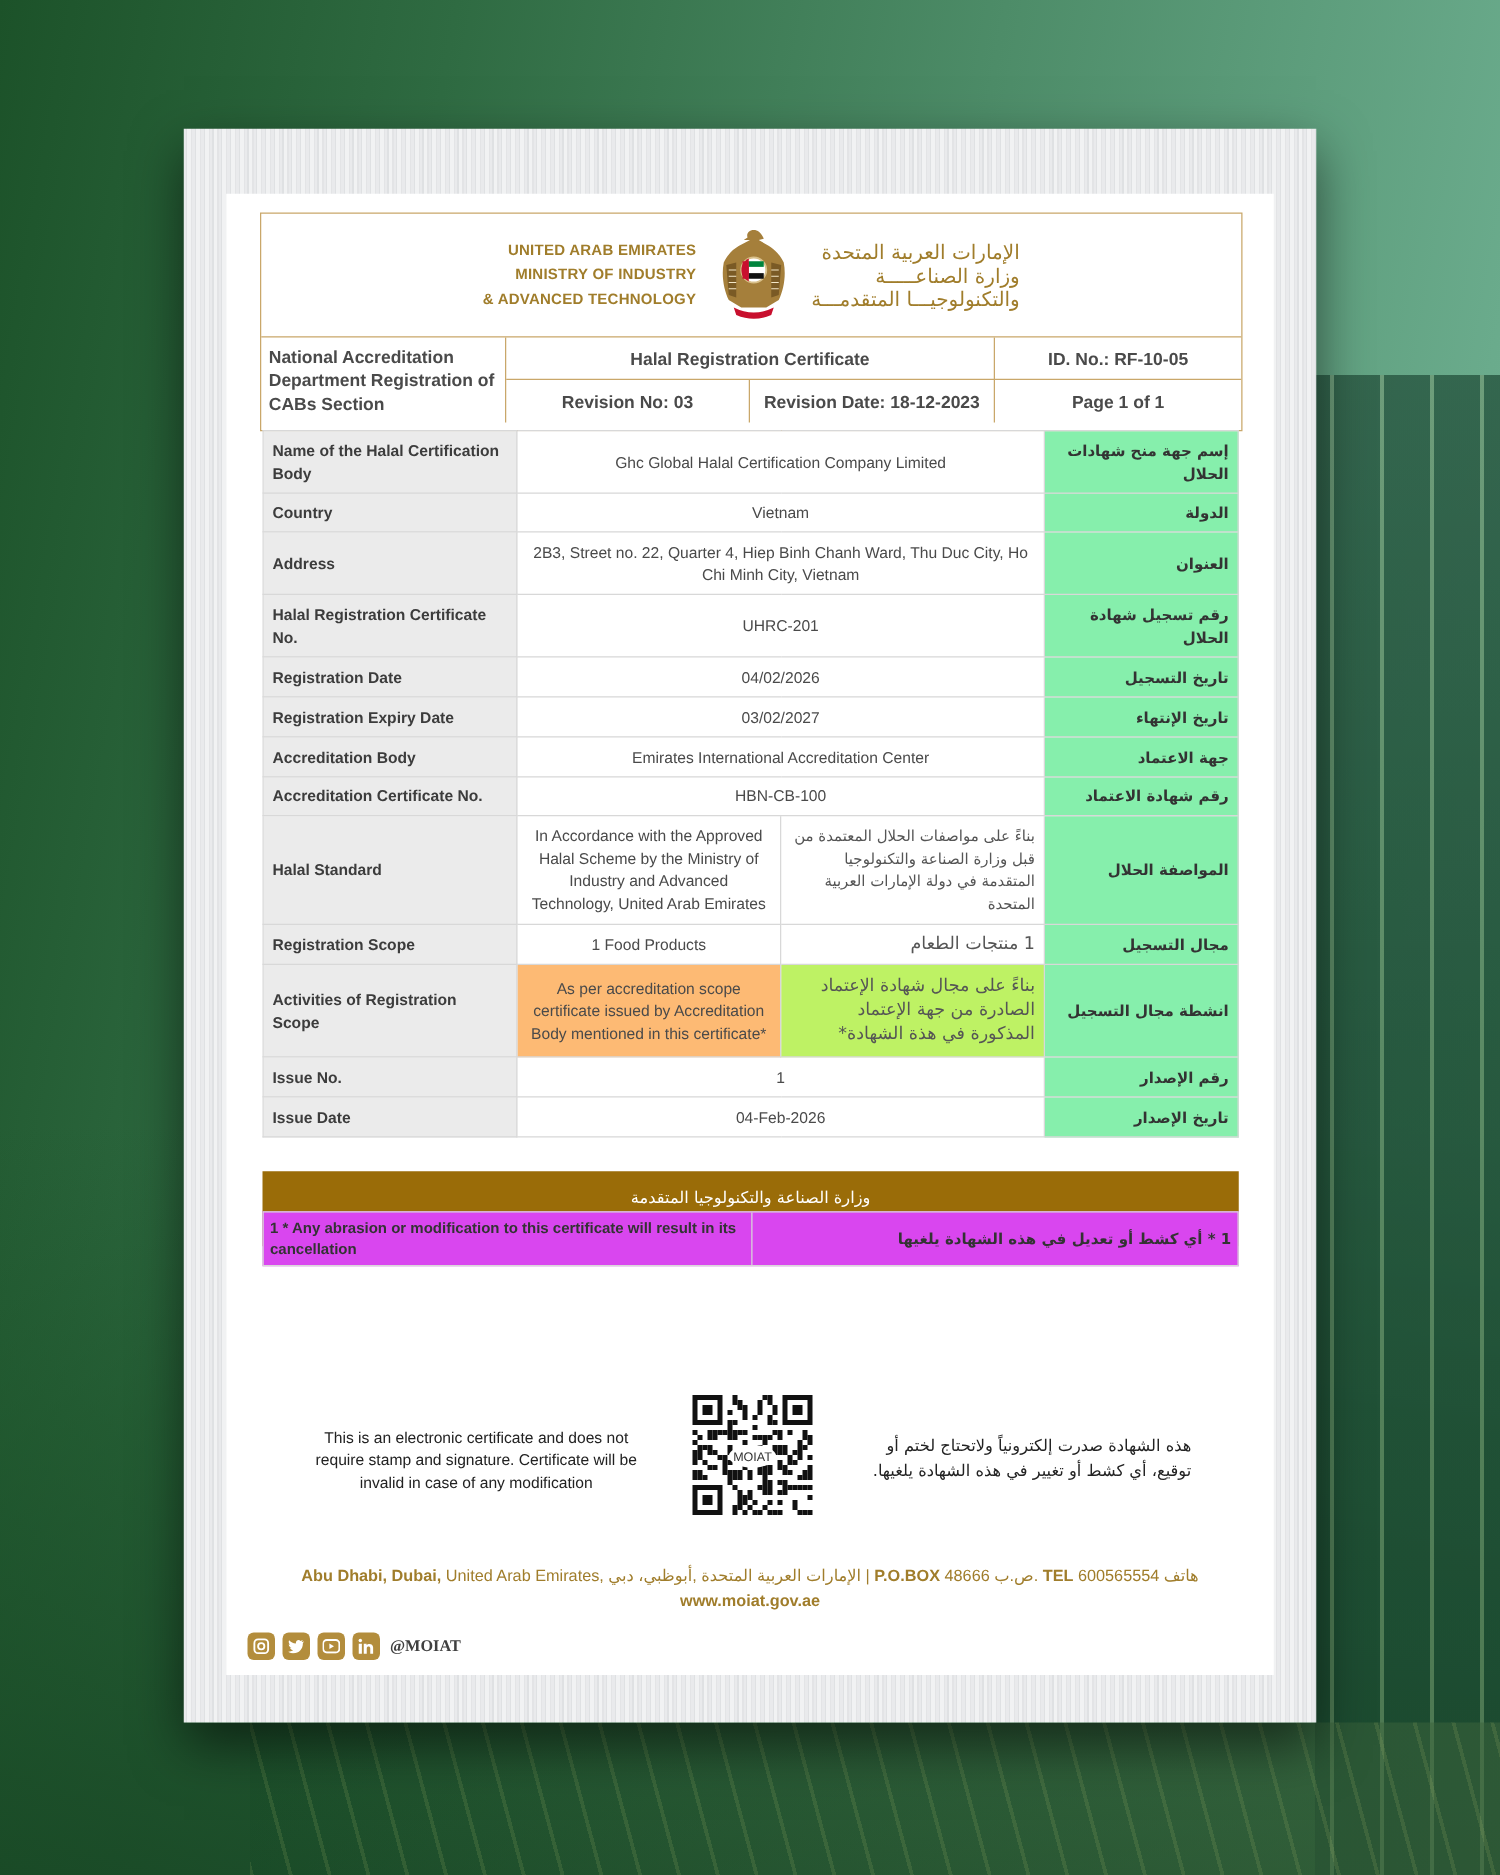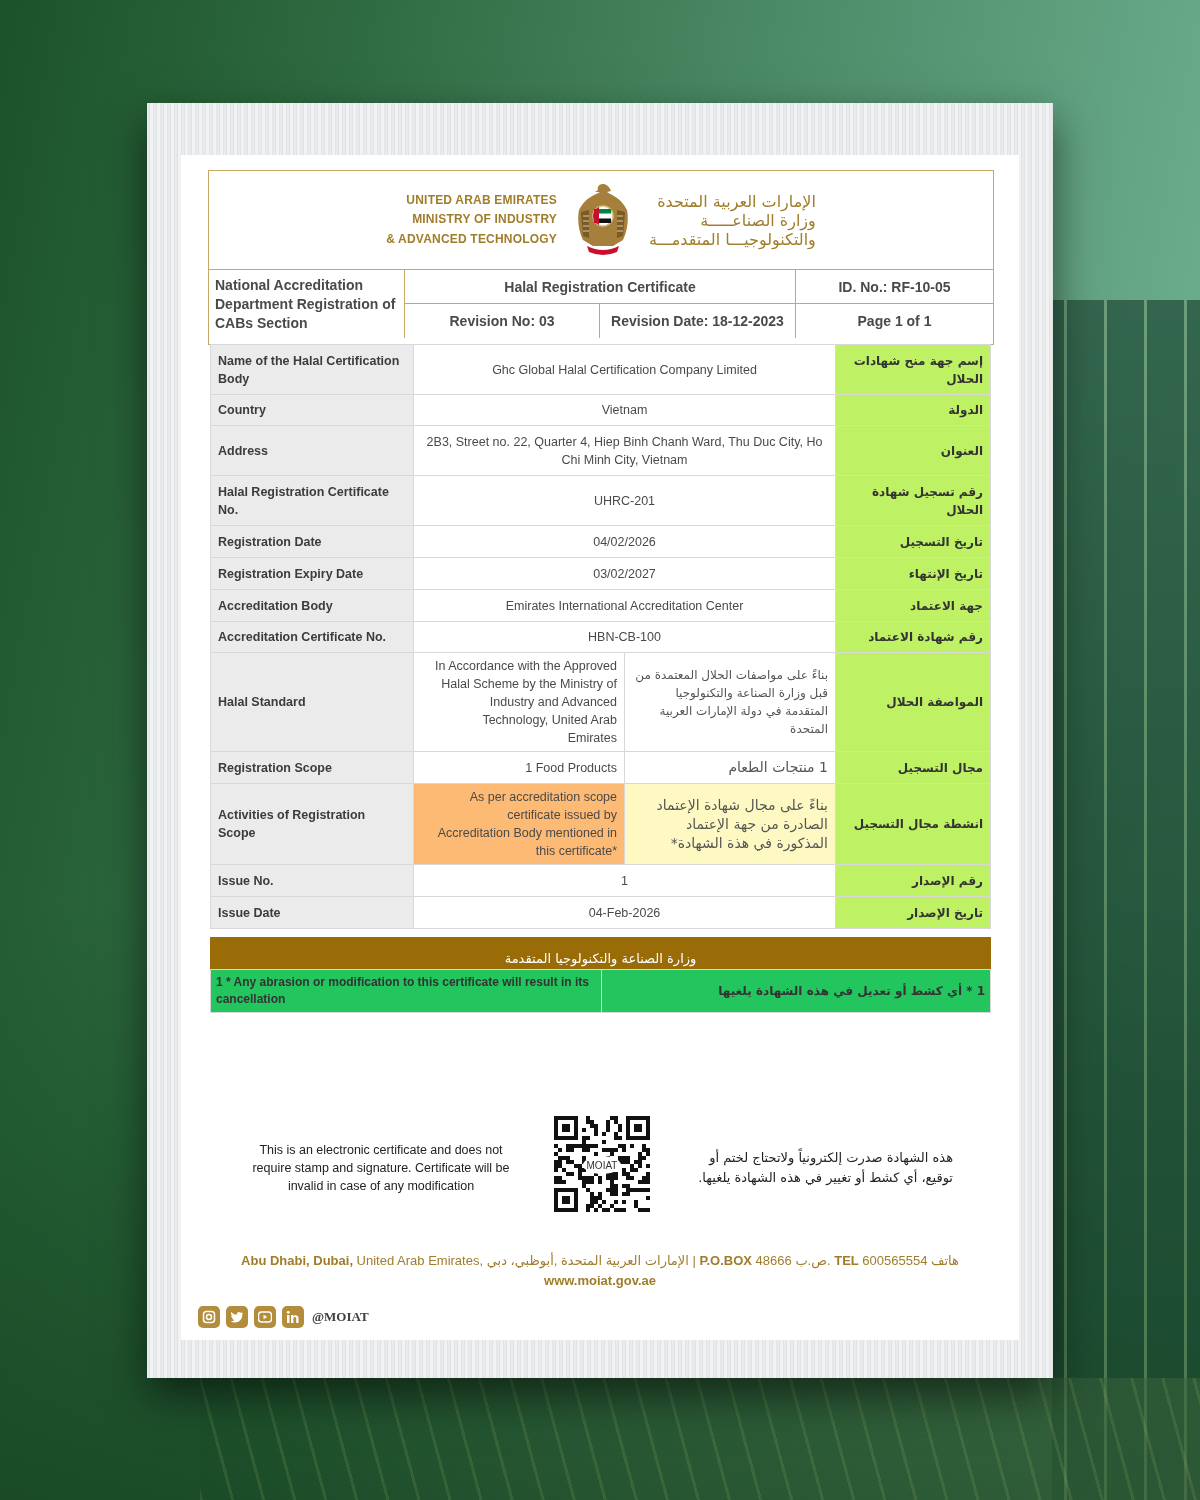--- a/index.html
+++ b/index.html
@@ -64,34 +64,34 @@
   .cell-page { grid-row: 2; grid-column: 4; justify-content: center; }
 
   
   .tbl {
     position: absolute; left: 29px; top: 189px; width: 781px;
     border-collapse: collapse; table-layout: fixed; font-size: 12.5px;
   }
   .tbl td { border: 1.5px solid #d8d8d8; padding: 4px 7px; line-height: 18px; }
   .tbl td.lab { background: #ebebeb; color: #3c3c3c; font-weight: bold; width: 203px; margin-top: 18px; }
   .tbl td.val { background: #ffffff; color: #4a4a4a; text-align: center; }
-  .tbl td.val.left { text-align: right; padding-left: 19px; }
+  .tbl td.val.left { text-align: center; }
   .tbl td.val.rtl { direction: rtl; text-align: right; font-family: "DejaVu Sans", sans-serif; font-size: 12px; color: #555; }
   .tbl td.val.rtl.big { font-size: 14px; line-height: 19px; }
-  .tbl td.ar { background: #bef264; color: #333; direction: rtl; text-align: right; width: 155px; font-family: "DejaVu Sans", sans-serif; font-size: 12px; font-weight: bold; }
+  .tbl td.ar { background: #86efac; color: #333; direction: rtl; text-align: right; width: 155px; font-family: "DejaVu Sans", sans-serif; font-size: 12px; font-weight: bold; }
   .band {
     position: absolute; left: 29px; top: 754px; width: 781px; height: 60px;
     background: #9a6c08; color: #ffffff; text-align: center; font-weight: bold;
     display: flex; flex-direction: column; justify-content: center; gap: 2px; font-size: 14px; margin-top: 28px;
   }
   .band .ar { direction: rtl; font-family: "DejaVu Sans", sans-serif; font-size: 13px; font-weight: normal; }
   .note {
     position: absolute; left: 29px; top: 814px; width: 781px; height: 44px;
     display: grid; grid-template-columns: 391px 1fr;
-    border: 1.5px solid #d8d8d8; background: #22c55e;
+    border: 1.5px solid #d8d8d8; background: #d946ef;
   }
   .note > div { display: flex; align-items: center; font-size: 12px; color: #333; padding: 3px 5px; line-height: 17px; }
   .note .en { font-weight: bold; border-right: 1.5px solid #d8d8d8; }
   .note .ar { direction: rtl; font-family: "DejaVu Sans", sans-serif; font-weight: bold; }
 
   
   .foot-en {
     position: absolute; left: 60px; top: 986px; width: 280px; text-align: center; color: #222; font-size: 12.5px; line-height: 18px;
   }
   .qr { position: absolute; left: 372px; top: 960px; width: 98px; height: 98px; }
@@ -214,21 +214,21 @@
     </tr>
     <tr style="height:32px">
       <td class="lab">Registration Scope</td>
       <td class="val left">1 Food Products</td>
       <td class="val rtl big">1 منتجات الطعام</td>
       <td class="ar">مجال التسجيل</td>
     </tr>
     <tr style="height:74px">
       <td class="lab">Activities of Registration Scope</td>
       <td class="val left" style="background:#fdba74">As per accreditation scope certificate issued by Accreditation Body mentioned in this certificate*</td>
-      <td class="val rtl big" style="background:#fef9c3">بناءً على مجال شهادة الإعتماد الصادرة من جهة الإعتماد المذكورة في هذة الشهادة*</td>
+      <td class="val rtl big" style="background:#bef264">بناءً على مجال شهادة الإعتماد الصادرة من جهة الإعتماد المذكورة في هذة الشهادة*</td>
       <td class="ar">انشطة مجال التسجيل</td>
     </tr>
     <tr style="height:32px">
       <td class="lab">Issue No.</td>
       <td class="val" colspan="2">1</td>
       <td class="ar">رقم الإصدار</td>
     </tr>
     <tr style="height:32px">
       <td class="lab">Issue Date</td>
       <td class="val" colspan="2">04-Feb-2026</td>

